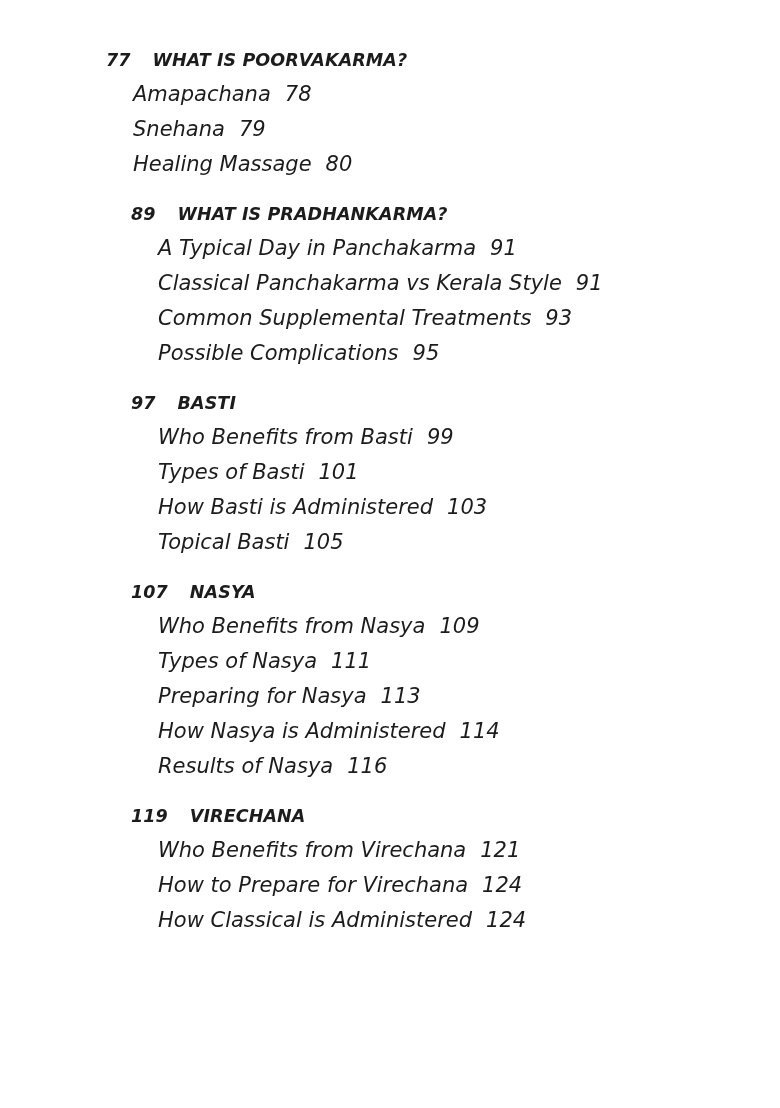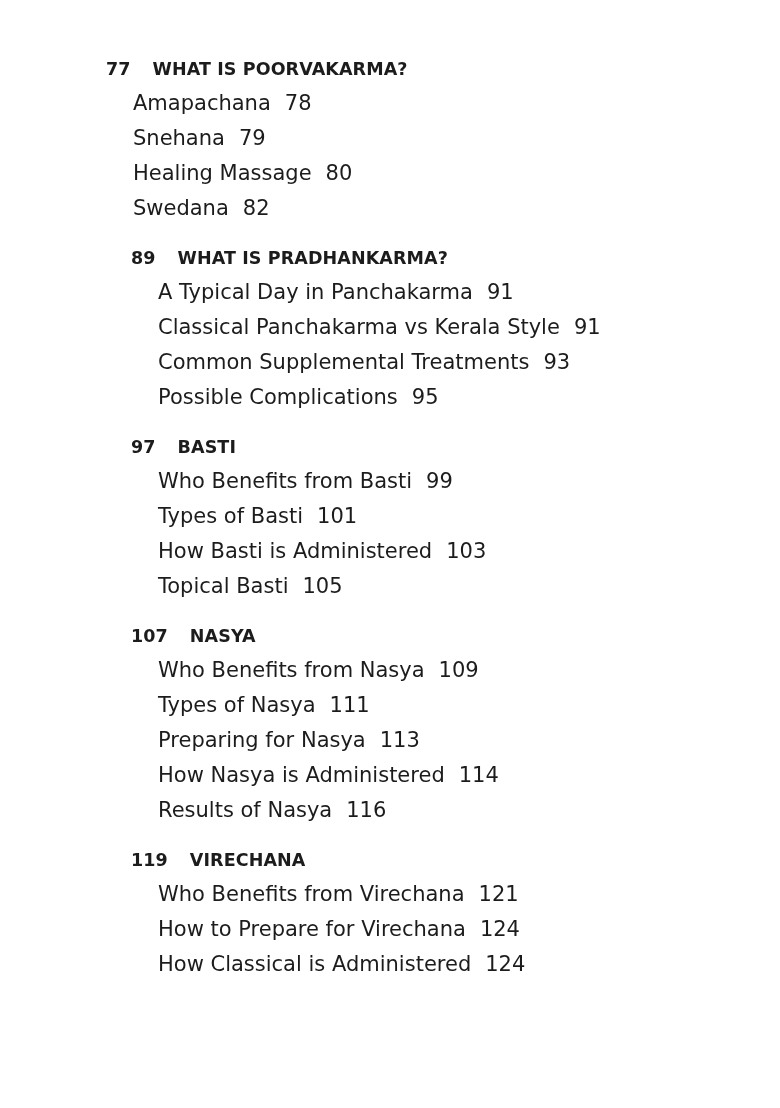--- a/index.html
+++ b/index.html
@@ -11,22 +11,23 @@
       width: 780px;
       height: 1108px;
       position: relative;
       overflow: hidden;
       font-family: "DejaVu Sans", "Liberation Sans", sans-serif;
       color: #1c1c1c;
     }
     .toc {
       position: absolute;
       left: 106px;
-      top: 56px;
+      top: 47px;
       width: 600px;
+      font-style: italic;
     }
     .section {
       margin: 0;
       padding: 0;
     }
     .section + .section {
       margin-top: 15px;
       margin-left: 25px;
     }
     .heading {
@@ -64,21 +65,20 @@
 
   <div class="section">
     <div class="heading">
       <span class="num">77</span>
       <span class="title">WHAT IS POORVAKARMA?</span>
     </div>
     <ul class="items">
       <li class="item"><span class="label">Amapachana</span><span class="pg">78</span></li>
       <li class="item"><span class="label">Snehana</span><span class="pg">79</span></li>
       <li class="item"><span class="label">Healing Massage</span><span class="pg">80</span></li>
-      <li class="item"><span class="label">Swedana</span><span class="pg">82</span></li>
     </ul>
   </div>
 
   <div class="section">
     <div class="heading">
       <span class="num">89</span>
       <span class="title">WHAT IS PRADHANKARMA?</span>
     </div>
     <ul class="items">
       <li class="item"><span class="label">A Typical Day in Panchakarma</span><span class="pg">91</span></li>

